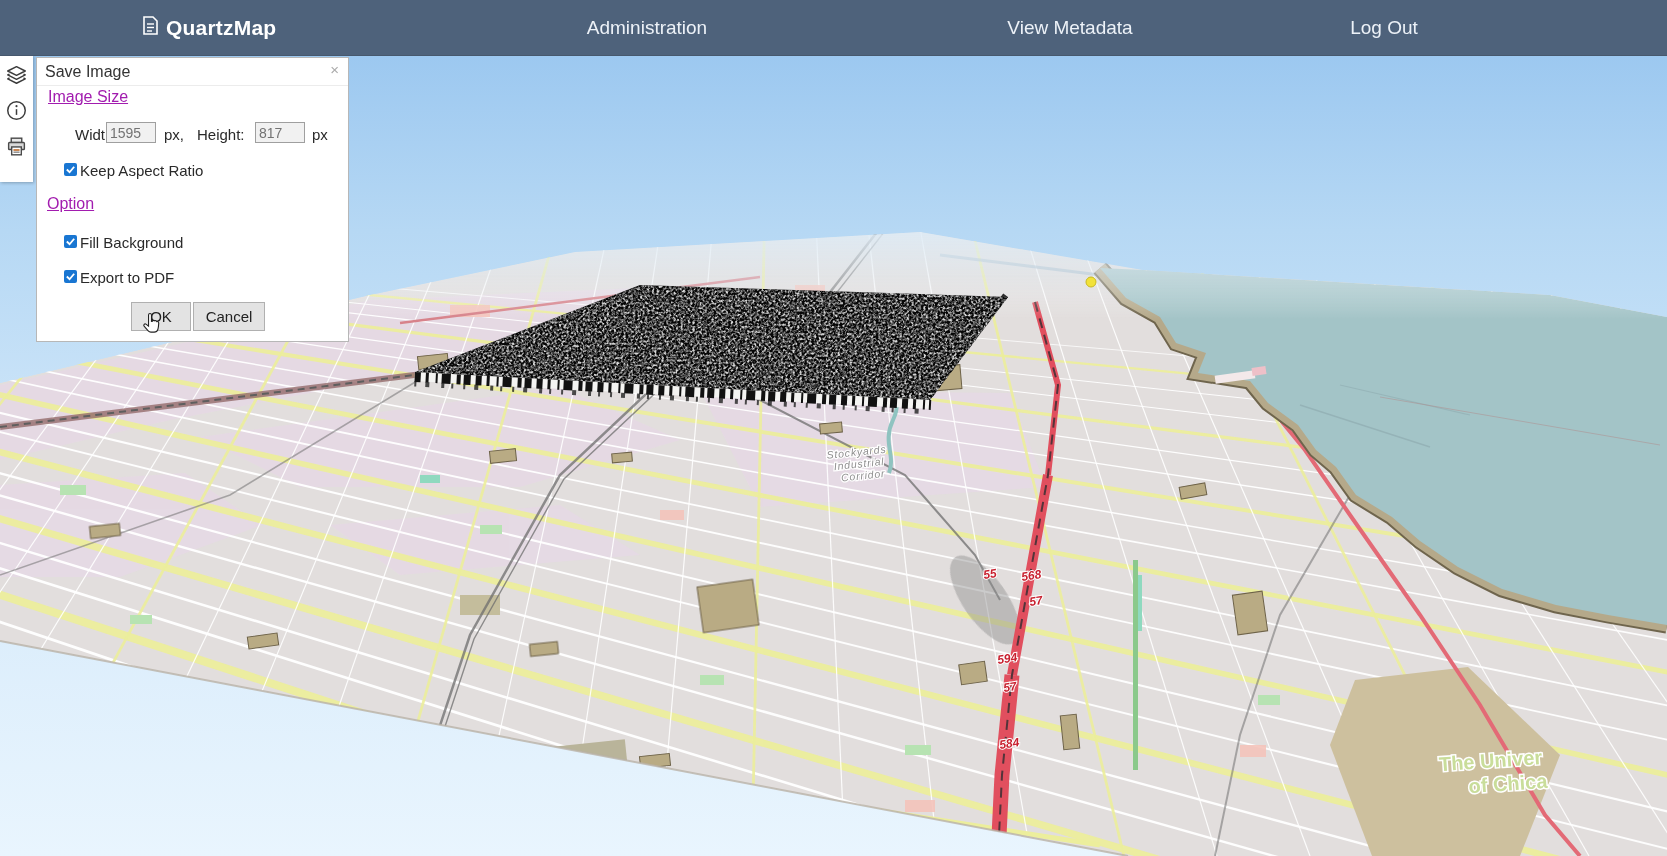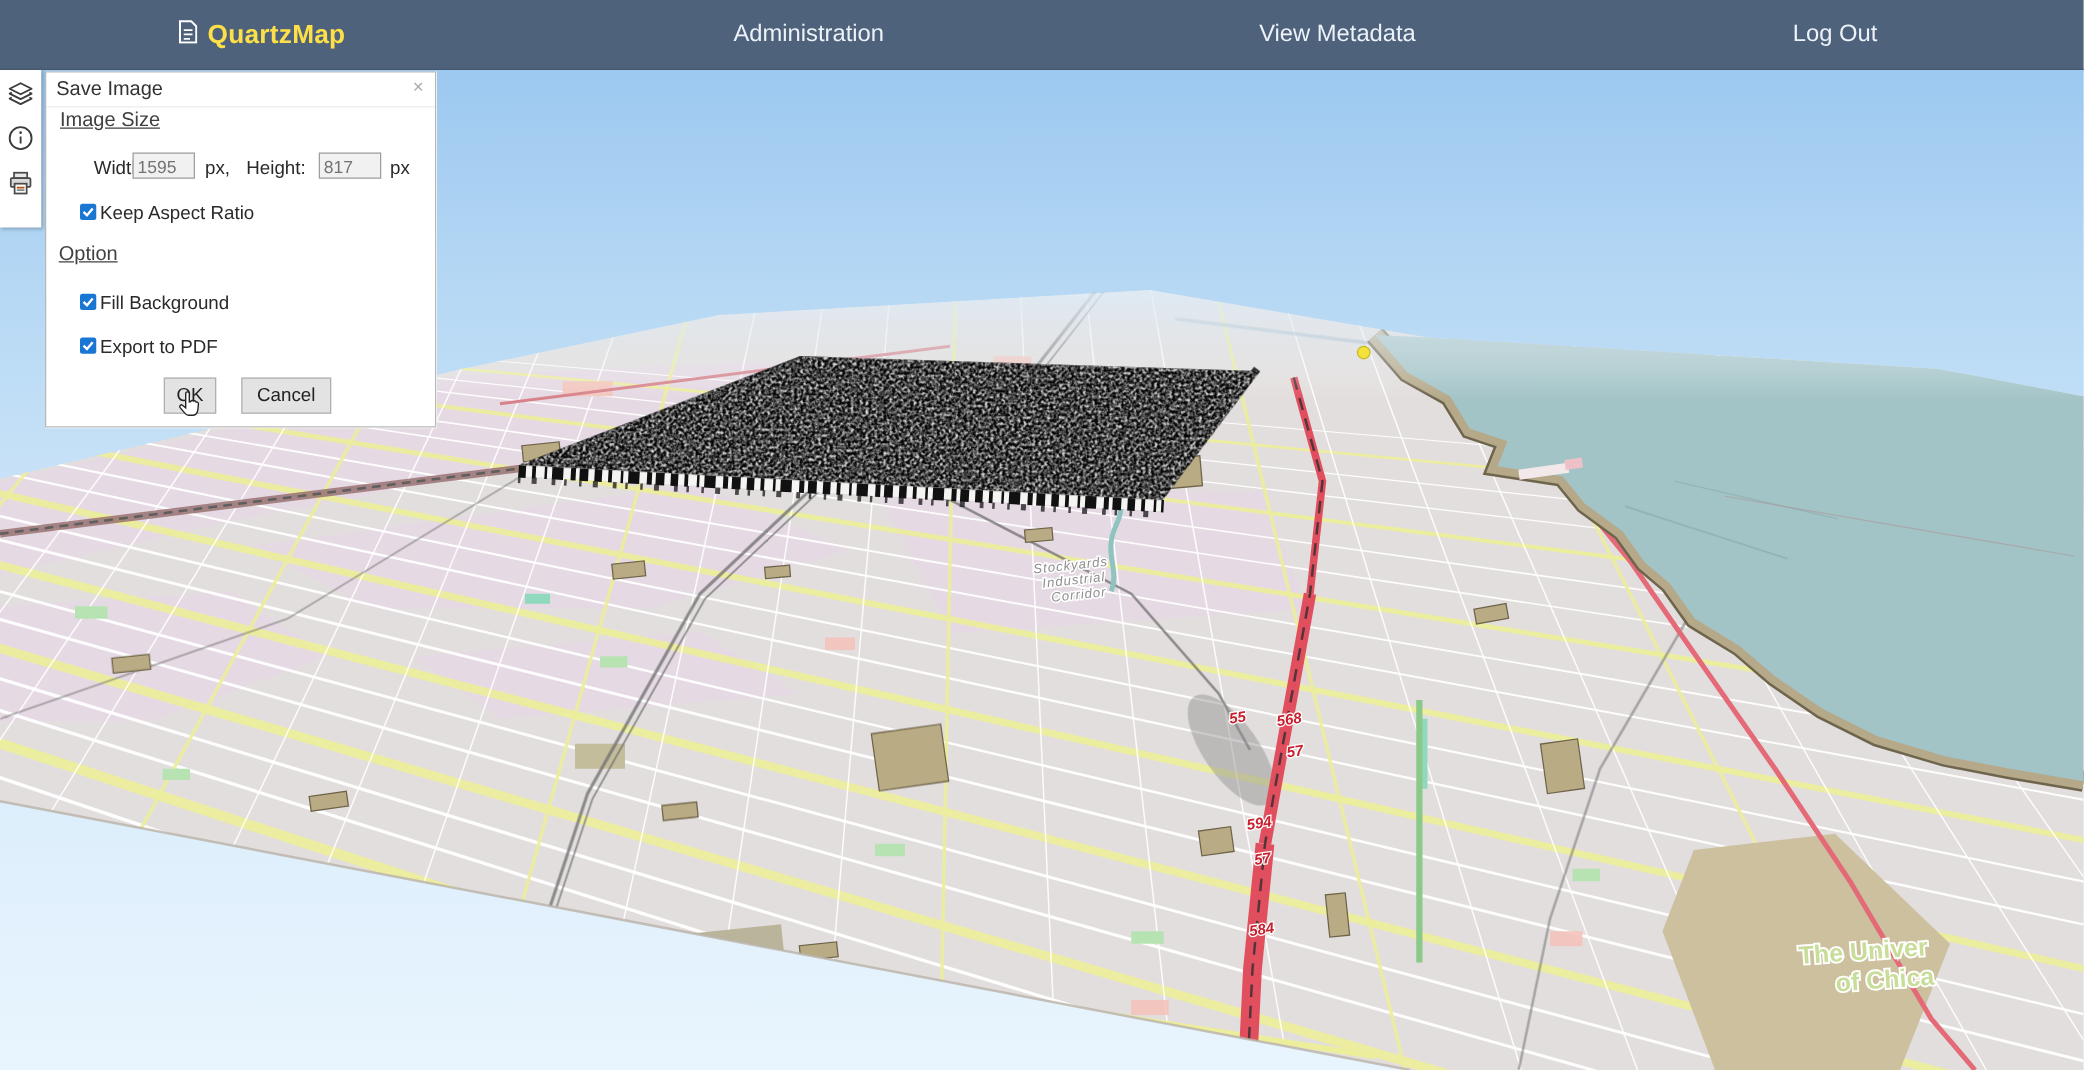--- a/index.html
+++ b/index.html
@@ -6,27 +6,27 @@
   body{
     width:1667px;height:856px;overflow:hidden;position:relative;
     font-family:"Liberation Sans", sans-serif;
     background:#e9f5fe;
   }
   
   .navbar{
     position:absolute;left:0;top:0;width:1667px;height:55px;
     background:#4e627b;border-bottom:1px solid #47586d;z-index:40;
   }
-  .brand{position:absolute;left:143px;top:0;height:55px;display:flex;align-items:center;gap:8px;color:#fde047;}
+  .brand{position:absolute;left:143px;top:0;height:55px;display:flex;align-items:center;gap:8px;color:#ffffff;}
   .brand-title{font-size:21px;font-weight:bold;letter-spacing:.2px;}
   .nav-link{
     position:absolute;top:0;height:55px;display:flex;align-items:center;
     transform:translateX(-50%);color:#edf2f8;font-size:19px;font-weight:300;cursor:pointer;white-space:nowrap;
   }
-  .nav-admin{left:647px;} .nav-meta{left:1070px;} .nav-logout{left:1468px;}
+  .nav-admin{left:647px;} .nav-meta{left:1070px;} .nav-logout{left:1384px;}
   
   .sidebar{
     position:absolute;left:0;top:55px;width:33px;height:118px;background:#ffffff;
     box-shadow:1px 1px 3px rgba(0,0,0,.25);z-index:30;display:flex;flex-direction:column;align-items:center;padding-top:9px;gap:15px;
   }
   .tool{width:21px;height:21px;cursor:pointer;}
   .tool svg{display:block;}
   
   .map-wrap{
     position:absolute;left:0;top:55px;width:1667px;height:801px;z-index:1;
@@ -34,35 +34,35 @@
   }
   .map-wrap svg{display:block;}
   
   .panel{
     position:absolute;left:36px;top:57px;width:311px;height:283px;background:#ffffff;
     border:1px solid #b7b7b7;z-index:50;font-size:15px;color:#2a2a2a;
   }
   .panel-title{position:absolute;left:8px;top:5px;font-size:16px;color:#333;}
   .panel-close{position:absolute;right:9px;top:4px;font-size:15px;color:#ababab;cursor:pointer;line-height:15px;}
   .panel-titlebar-line{position:absolute;left:0;top:27px;width:100%;height:0;border-top:1px solid #ececec;}
-  .section-heading{position:absolute;font-size:16px;color:#404040;text-decoration:underline;}
+  .section-heading{position:absolute;font-size:16px;color:#a21caf;text-decoration:underline;}
   .lbl{position:absolute;font-size:15px;color:#2a2a2a;white-space:nowrap;}
   .size-input{
     position:absolute;width:42px;height:19px;background:#f1f1f1;border:1px solid #9f9f9f;
     font-family:inherit;font-size:14px;color:#737373;padding:0 3px;
   }
   .cb{
     position:absolute;width:13px;height:13px;background:#1976d2;border-radius:2px;cursor:pointer;
     display:flex;align-items:center;justify-content:center;
   }
   .btn{
     position:absolute;top:244px;height:29px;background:#e3e3e3;border:1px solid #b0b0b0;
     font-family:inherit;font-size:15px;color:#222;cursor:pointer;
   }
-  .btn-ok{left:94px;width:42px;}
+  .btn-ok{left:94px;width:60px;}
   .btn-cancel{left:156px;width:72px;}
   .hand-cursor{position:absolute;left:141px;top:311px;width:24px;height:26px;z-index:60;pointer-events:none;}
 </style>
 </head>
 <body>
 
 <div class="map-wrap">
 <svg width="1667" height="801" viewBox="0 0 1667 801" preserveAspectRatio="none">
   <defs>
     <clipPath id="ground-clip">

